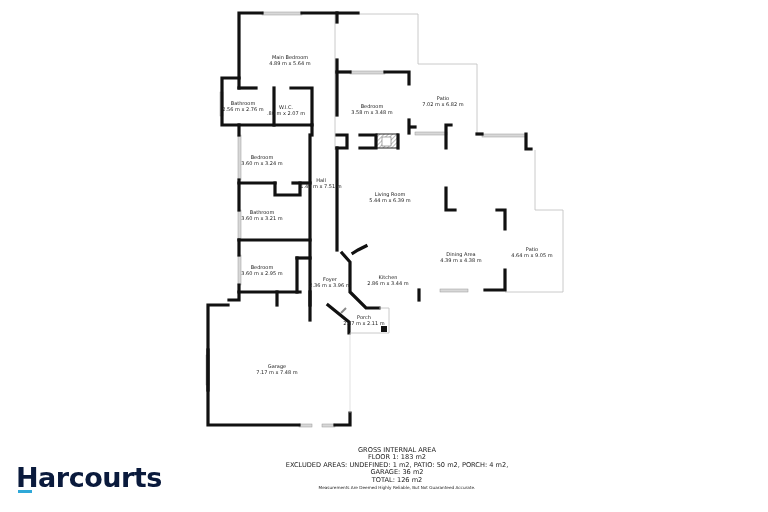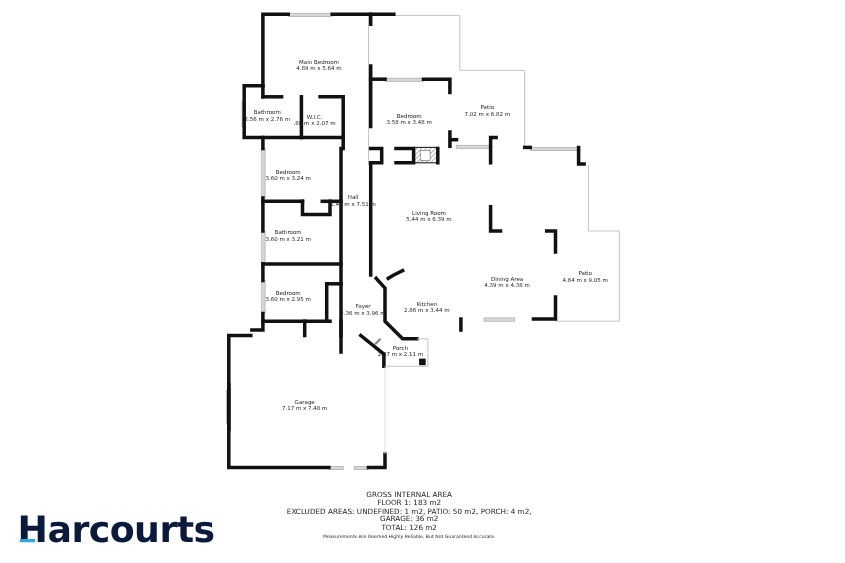--- a/index.html
+++ b/index.html
@@ -1,23 +1,23 @@
 <!DOCTYPE html>
 <html><head>
 <meta charset="utf-8">
 <style>
   html,body{margin:0;padding:0;background:#ffffff;}
   body{width:768px;height:512px;position:relative;overflow:hidden;font-family:"DejaVu Sans",sans-serif;}
   #plan{position:absolute;left:0;top:0;width:768px;height:440px;}
   .room-label{position:absolute;font-size:5px;line-height:6px;text-align:center;color:#222;white-space:nowrap;transform:translateX(-50%);}
   .room-label span{display:block;}
-  #footer-text{position:absolute;left:227px;top:447px;width:290px;text-align:center;font-family:"DejaVu Sans",sans-serif;color:#222;}
+  #footer-text{position:absolute;left:252px;top:447px;width:290px;text-align:center;font-family:"DejaVu Sans",sans-serif;color:#222;}
   #footer-text .l{font-size:6.6px;line-height:7.4px;display:block;}
   #footer-text .note{font-size:4.2px;line-height:8px;display:block;}
-  #logo{position:absolute;left:16px;top:462px;font-family:"DejaVu Sans",sans-serif;font-weight:bold;font-size:33px;letter-spacing:-0.5px;color:#0a1a3c;}
+  #logo{position:absolute;left:16px;top:462px;font-family:"DejaVu Sans",sans-serif;font-weight:bold;font-size:27px;letter-spacing:-0.5px;color:#0a1a3c;}
   #logo-bar{position:absolute;left:18px;top:490px;width:14px;height:3px;background:#2fa8d8;}
 </style>
 </head>
 <body>
 
 <svg id="plan" viewBox="0 0 768 440" xmlns="http://www.w3.org/2000/svg">
   <defs>
     <pattern id="hatch" width="3" height="3" patternUnits="userSpaceOnUse" patternTransform="rotate(45)">
       <line x1="0" y1="0" x2="0" y2="3" stroke="#555" stroke-width="0.8"></line>
     </pattern>

